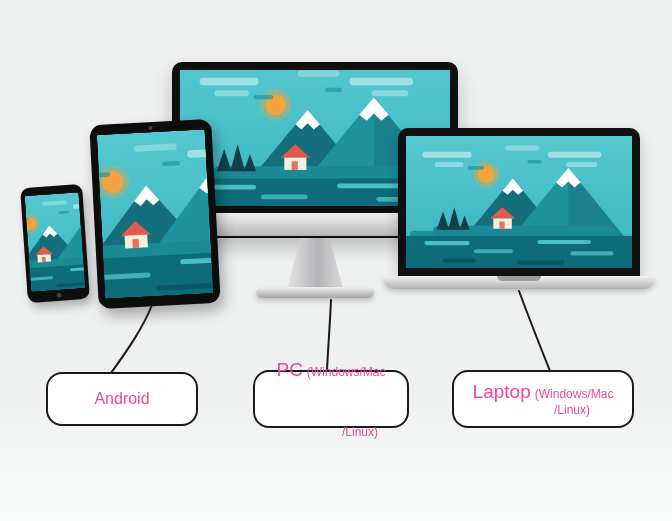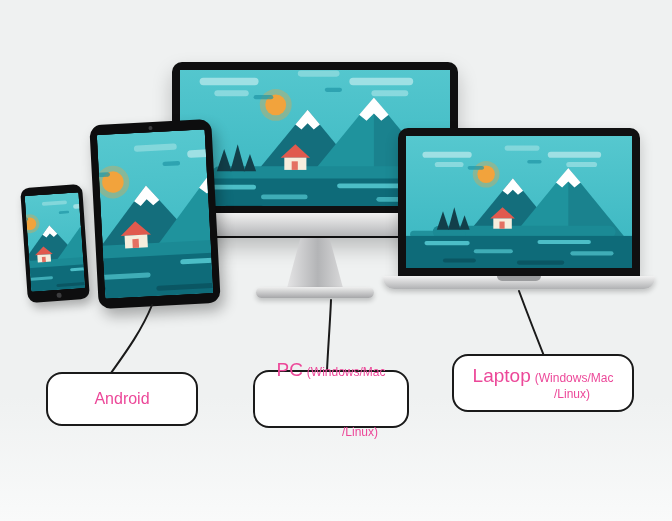--- a/index.html
+++ b/index.html
@@ -102,21 +102,21 @@
     position:absolute;
     border:2px solid var(--box-border,#1a1a1a);
     border-radius:16px;
     background:var(--box-bg,#fff);
     display:flex; flex-direction:column; align-items:center; justify-content:center;
     color:#ec4899; z-index:6;
   }
   .label-android { left:46px; top:372px; width:152px; height:54px;
     font-size:16px; font-weight:500; line-height:1.25; text-align:center; }
   .label-pc { left:253px; top:370px; width:156px; height:58px;gap:44px; }
-  .label-laptop { left:452px; top:354px; width:182px; height:58px; }
+  .label-laptop { left:452px; top:370px; width:182px; height:58px; }
   .label-row { display:flex; align-items:baseline; justify-content:center; }
   .label-main { font-size:19px; font-weight:500; }
   .label-sub { font-size:12px; margin-left:4px; }
   .label-sub2 { font-size:12px; width:100%; text-align:center; padding-left:58px; }
 </style>
 </head>
 <body>
 
 <div class="stage">
 

